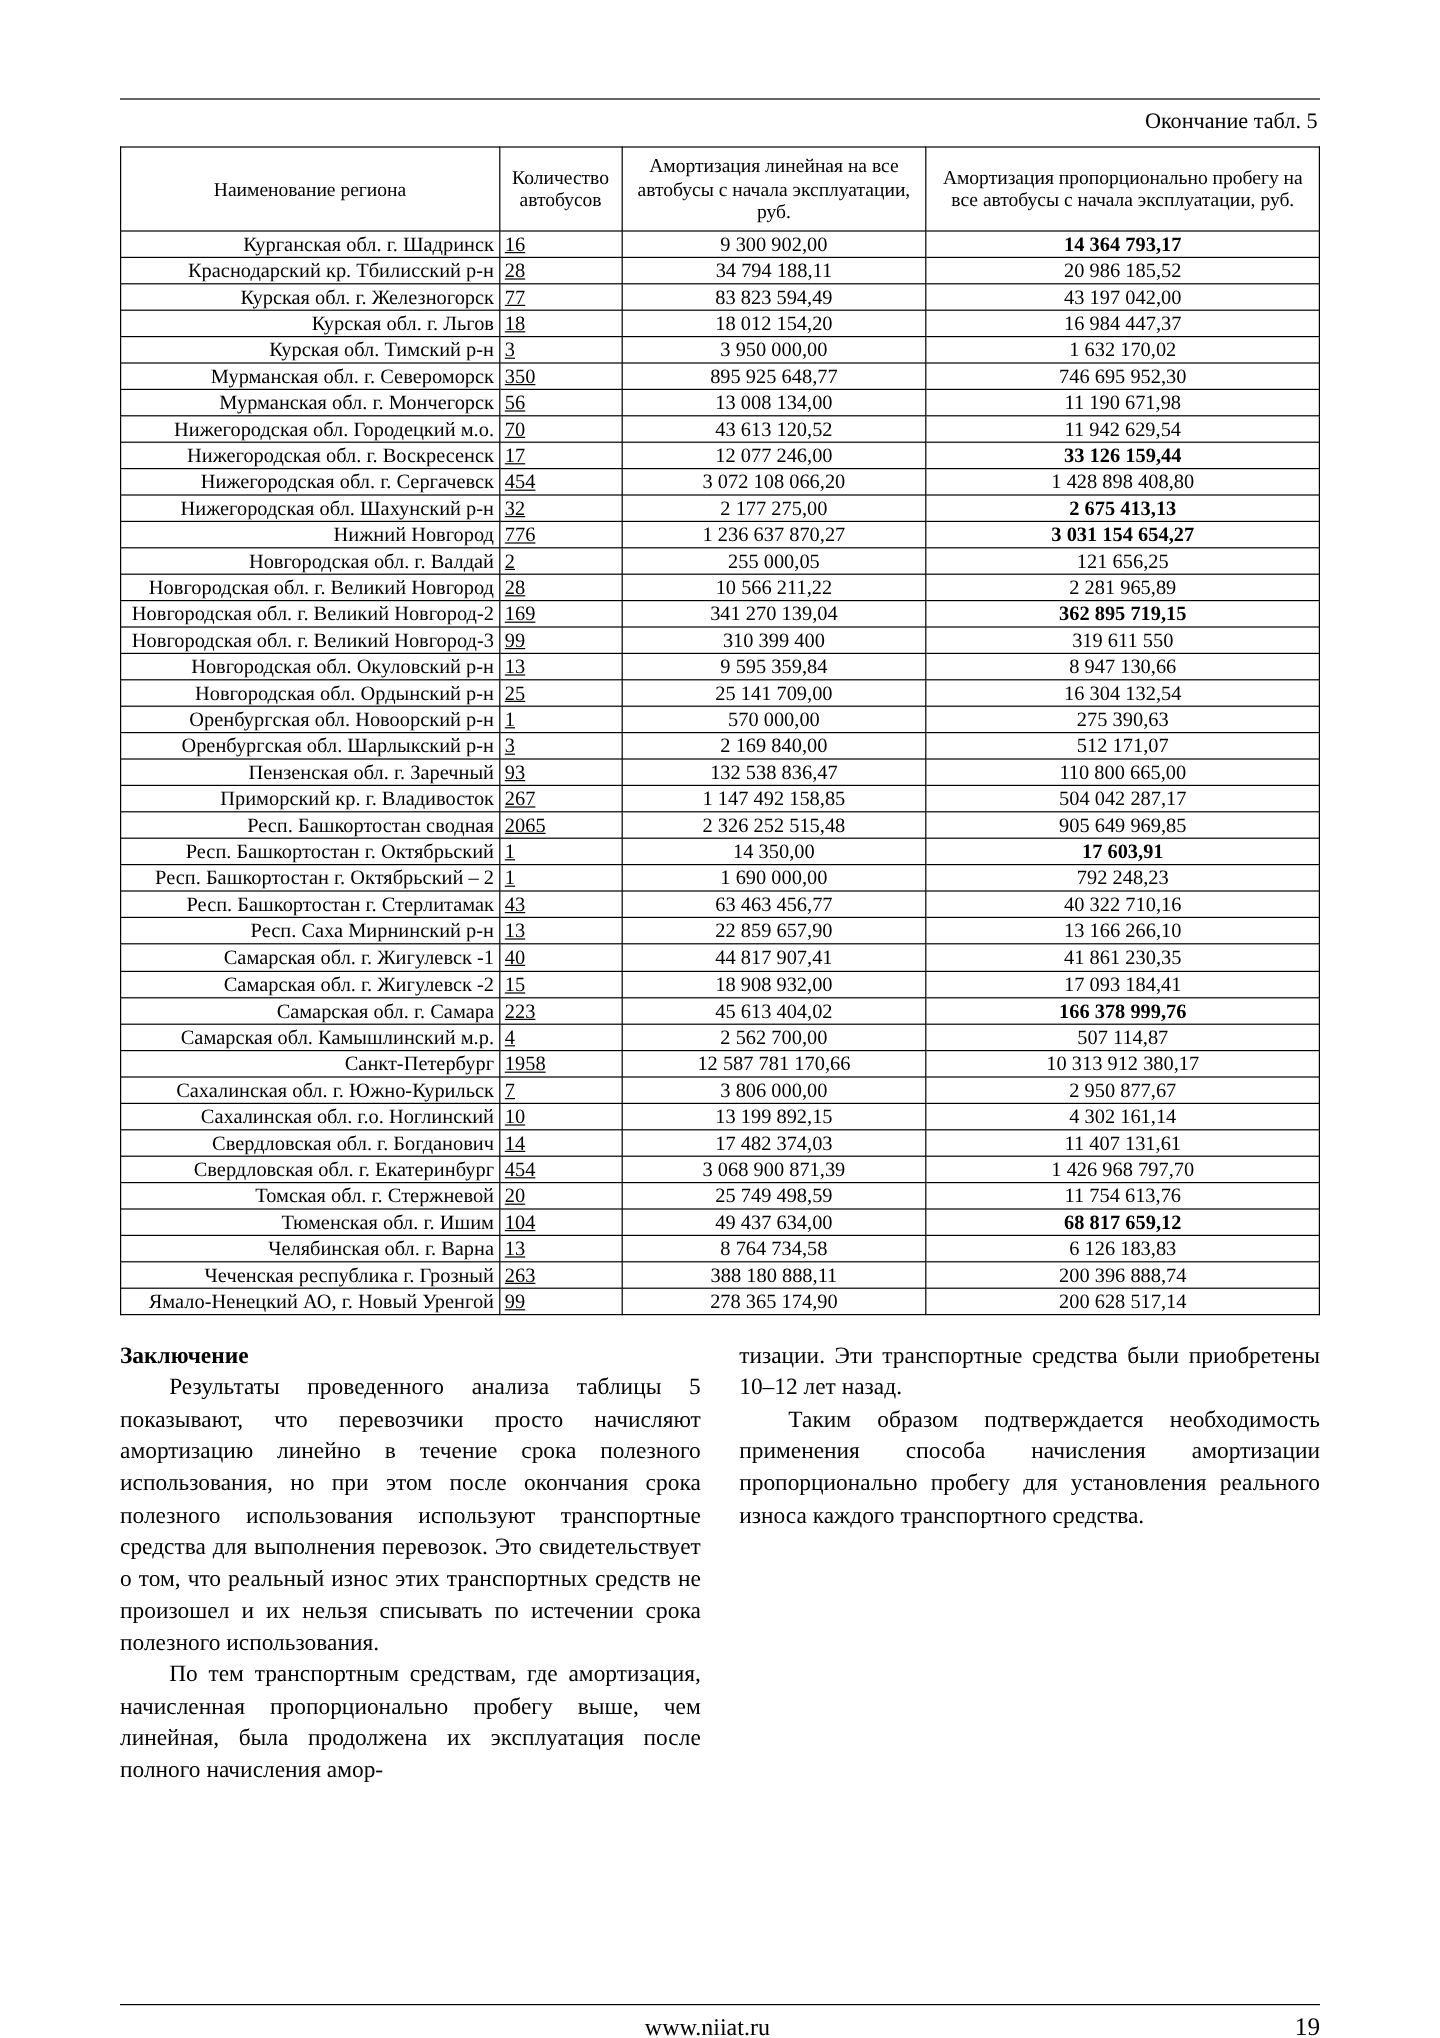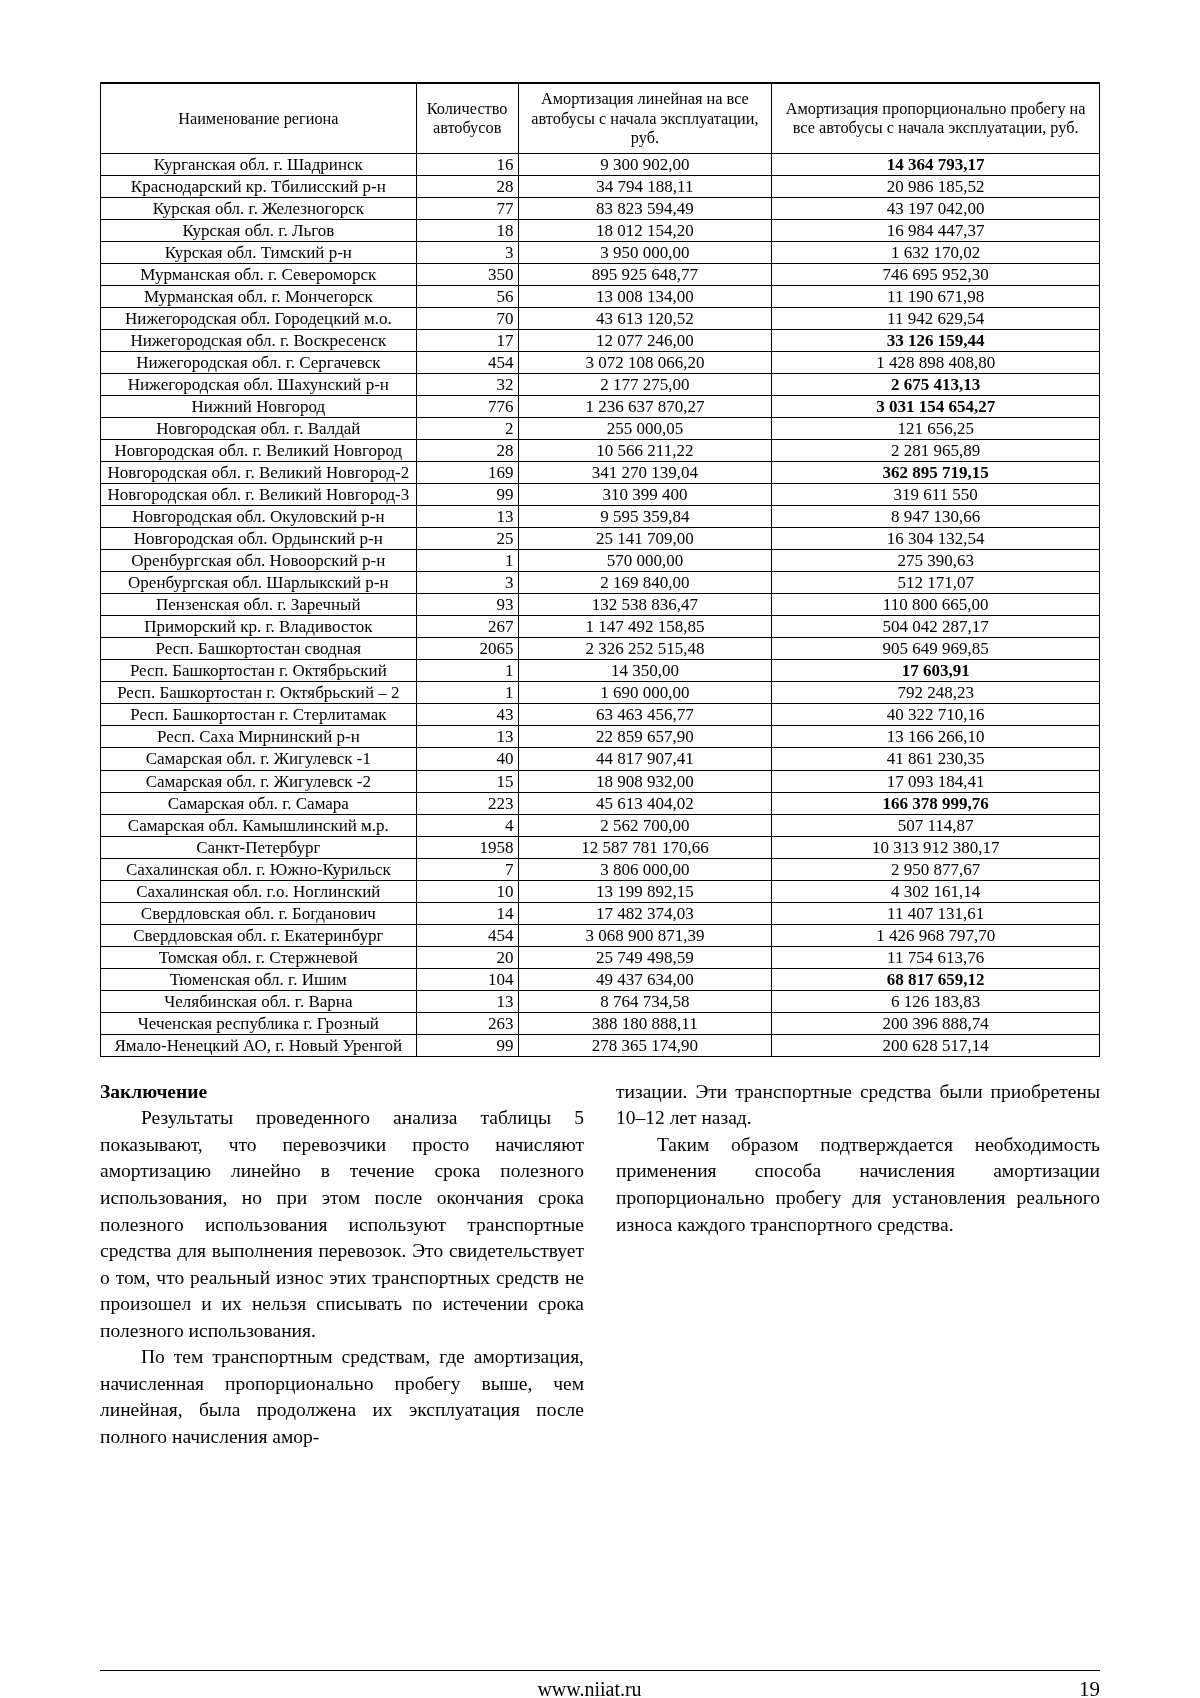--- a/index.html
+++ b/index.html
@@ -51,22 +51,22 @@
     padding: 5px 5px;
     line-height: 1.2;
   }
   table.data thead th.hregion {
     vertical-align: middle;
   }
   col.c0 { width: 31.6%; }
   col.c1 { width: 10.2%; }
   col.c2 { width: 25.4%; }
   col.c3 { width: 32.8%; }
-  td.region { text-align: center; padding-left: 5px; white-space: nowrap; overflow: hidden; }
-  td.num { text-align: right; }
+  td.region { text-align: right; padding-left: 5px; white-space: nowrap; overflow: hidden; }
+  td.num { text-align: left; text-decoration: underline; }
   td.val { text-align: center; }
   td.bold { font-weight: bold; }
 
   .cols {
     display: flex;
     gap: 32px;
     margin-top: 22px;
     font-size: 19.5px;
     line-height: 1.36;
   }
@@ -105,20 +105,21 @@
   .footer-site { margin: 0 auto; }
   .footer-page { font-size: 21px; }
 </style>
 </head>
 <body>
 
 <div class="page">
 
   <div class="top-rule"></div>
 
+  <div class="tab-caption">Окончание табл. 5</div>
 
   <table class="data">
     <colgroup>
       <col class="c0">
         <col class="c1">
         <col class="c2">
         <col class="c3">
     </colgroup>
     <thead>
       <tr>

